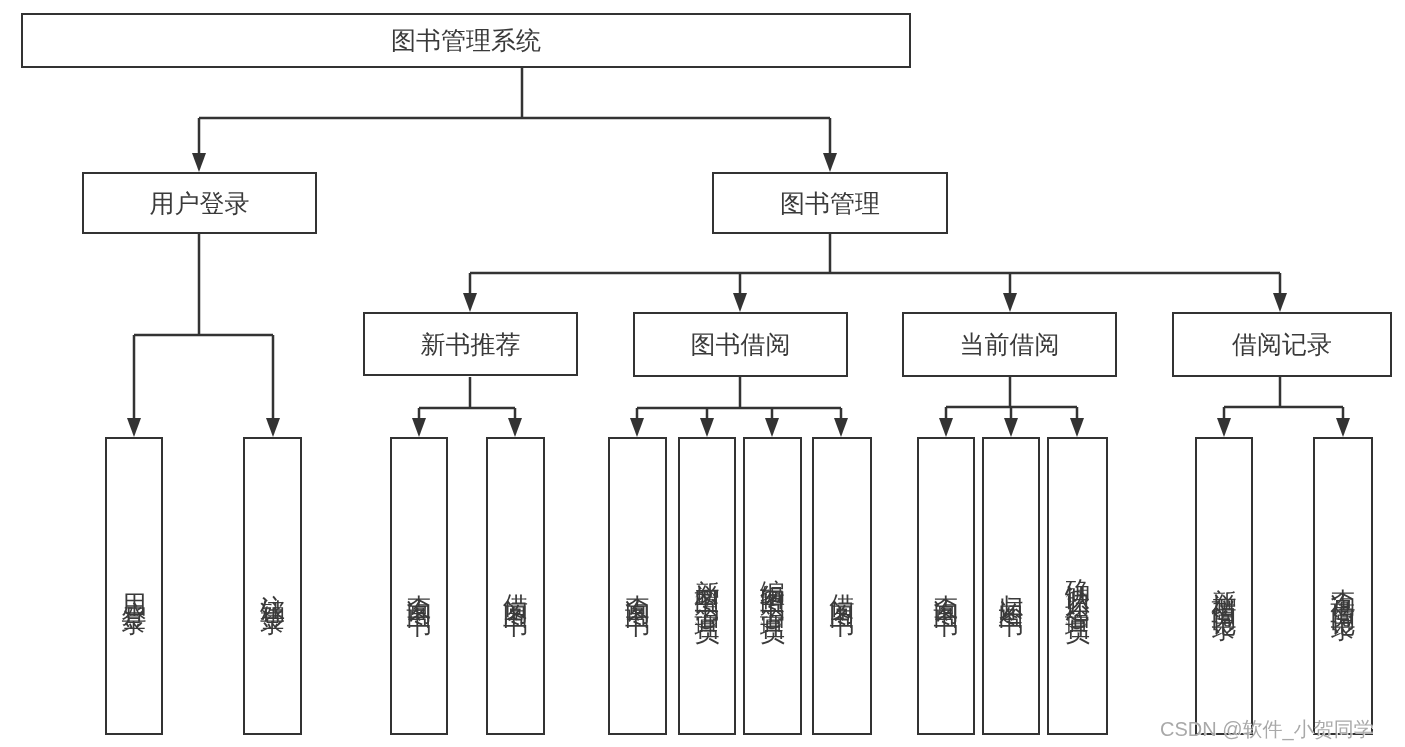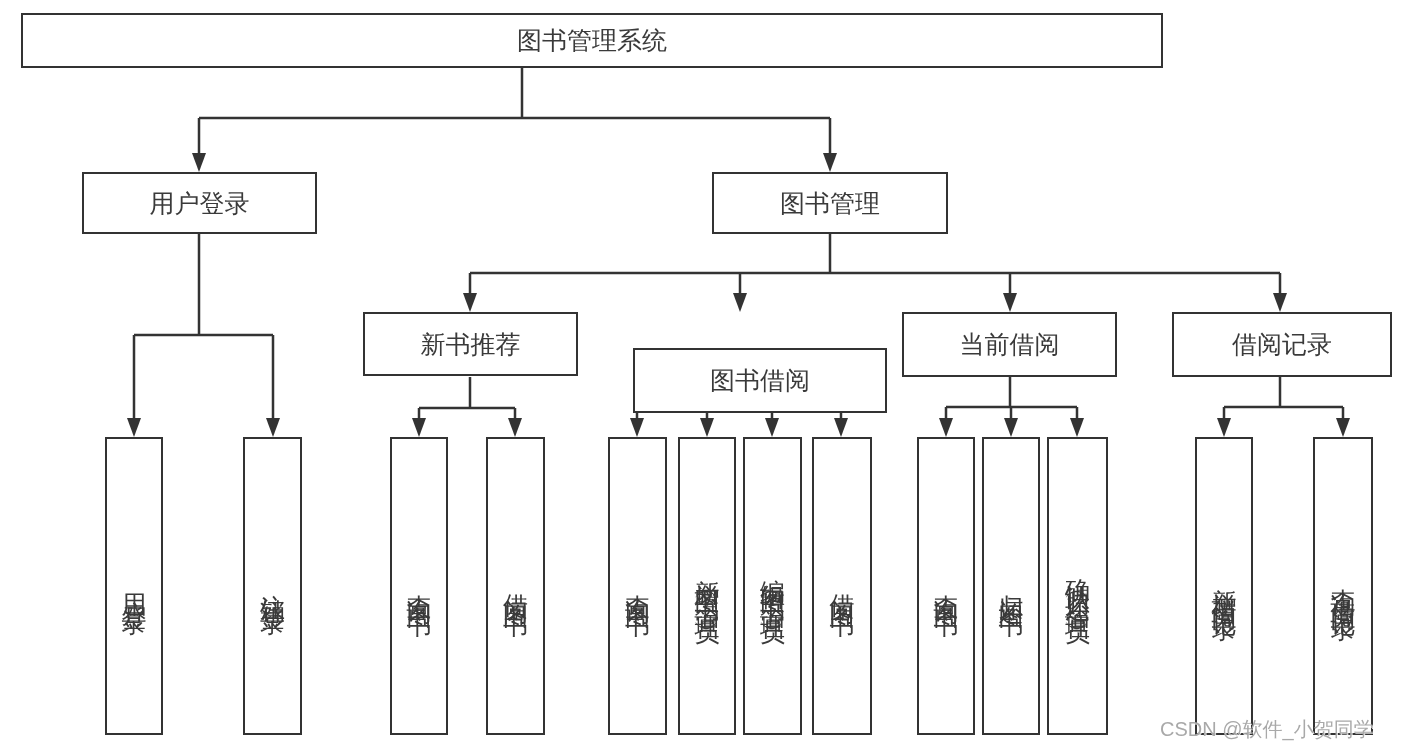--- a/index.html
+++ b/index.html
@@ -71,27 +71,27 @@
       <polygon points="1004,418 1018,418 1011,437"></polygon>
       <polygon points="1070,418 1084,418 1077,437"></polygon>
     </g>
     <g>
       <path d="M1280 377 V407 M1224 407 H1343 M1224 407 V424 M1343 407 V424"></path>
       <polygon points="1217,418 1231,418 1224,437"></polygon>
       <polygon points="1336,418 1350,418 1343,437"></polygon>
     </g>
   </svg>
 
-  <div class="node" style="left:21px;top:13px;width:1142px;height:55px;">图书管理系统</div>
+  <div class="node" style="left:21px;top:13px;width:890px;height:55px;">图书管理系统</div>
 
   <div class="node" style="left:82px;top:172px;width:235px;height:62px;">用户登录</div>
   <div class="node" style="left:712px;top:172px;width:236px;height:62px;text-align:right;">图书管理</div>
 
   <div class="node" style="left:363px;top:312px;width:215px;height:64px;">新书推荐</div>
-  <div class="node" style="left:633px;top:312px;width:254px;height:65px;margin-top:36px;">图书借阅</div>
+  <div class="node" style="left:633px;top:312px;width:215px;height:65px;">图书借阅</div>
   <div class="node" style="left:902px;top:312px;width:215px;height:65px;">当前借阅</div>
   <div class="node" style="left:1172px;top:312px;width:220px;height:65px;">借阅记录</div>
 
   <div class="node vbox" style="left:105px;top:437px;width:58px;height:298px;">
     <span>用户登录</span>
   </div>
   <div class="node vbox" style="left:243px;top:437px;width:59px;height:298px;">
     <span>注销登录</span>
   </div>
 

